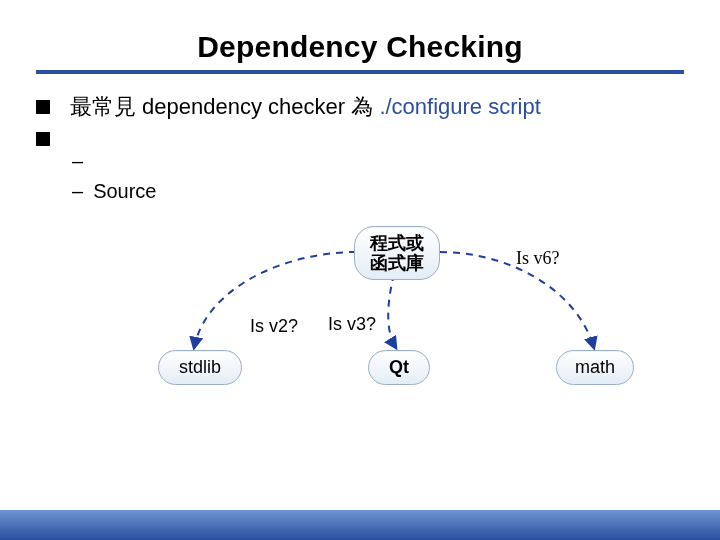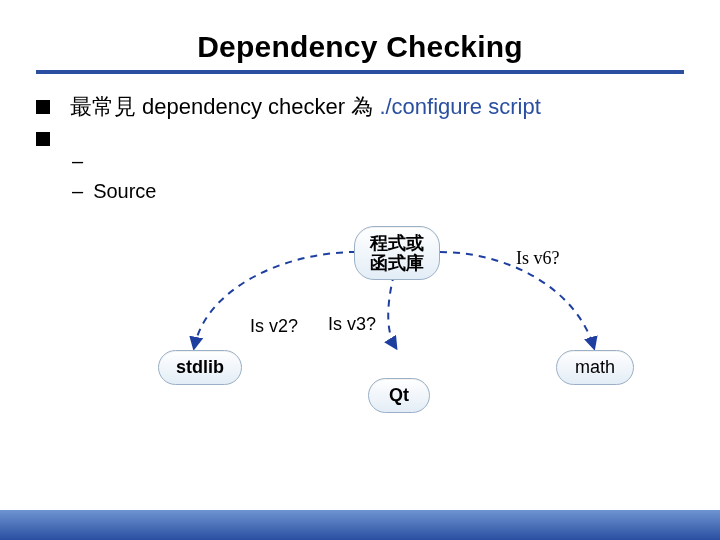--- a/index.html
+++ b/index.html
@@ -15,22 +15,22 @@
   .emph { color: #2a4fa0; }
   .diagram { position: relative; width: 100%; height: 220px; margin-top: 6px; }
   .node {
     position: absolute;
     border: 1px solid #9bb0c6; border-radius: 20px;
     background: linear-gradient(#ffffff, #e3edf6);
     font-size: 18px; color: #000; text-align: center;
     padding: 6px 10px; box-shadow: 0 1px 0 rgba(0,0,0,.05) inset;
   }
   .node.top { left: 318px; top: 14px; width: 86px; line-height: 1.12; font-weight: 600; }
-  .node.l  { left: 122px; top: 138px; width: 84px; font-weight: 700; }
-  .node.m  { left: 332px; top: 138px; width: 62px; font-weight: 700; margin-top: 28px; }
+  .node.l  { left: 122px; top: 138px; width: 84px; font-weight: 400; }
+  .node.m  { left: 332px; top: 138px; width: 62px; font-weight: 700; }
   .node.r  { left: 520px; top: 138px; width: 78px; font-weight: 400; }
   .lbl { position: absolute; font-size: 18px; color: #000; }
   .lbl.v2 { left: 214px; top: 56px; margin-top: 48px; }
   .lbl.v3 { left: 292px; top: 102px; }
   .lbl.v6 { left: 480px; top: 36px; font-family: Liberation Serif, serif; }
   svg.arcs { position: absolute; inset: 0; width: 100%; height: 100%; }
   .dash-arrow { stroke: #1e3fa0; stroke-width: 2; fill: none; stroke-dasharray: 7 6; marker-end: url(#ah); }
   .footer {
     position: absolute; left: 0; right: 0; bottom: 0; height: 30px;
     background: linear-gradient(#6f94d2, #2a4fa0);

